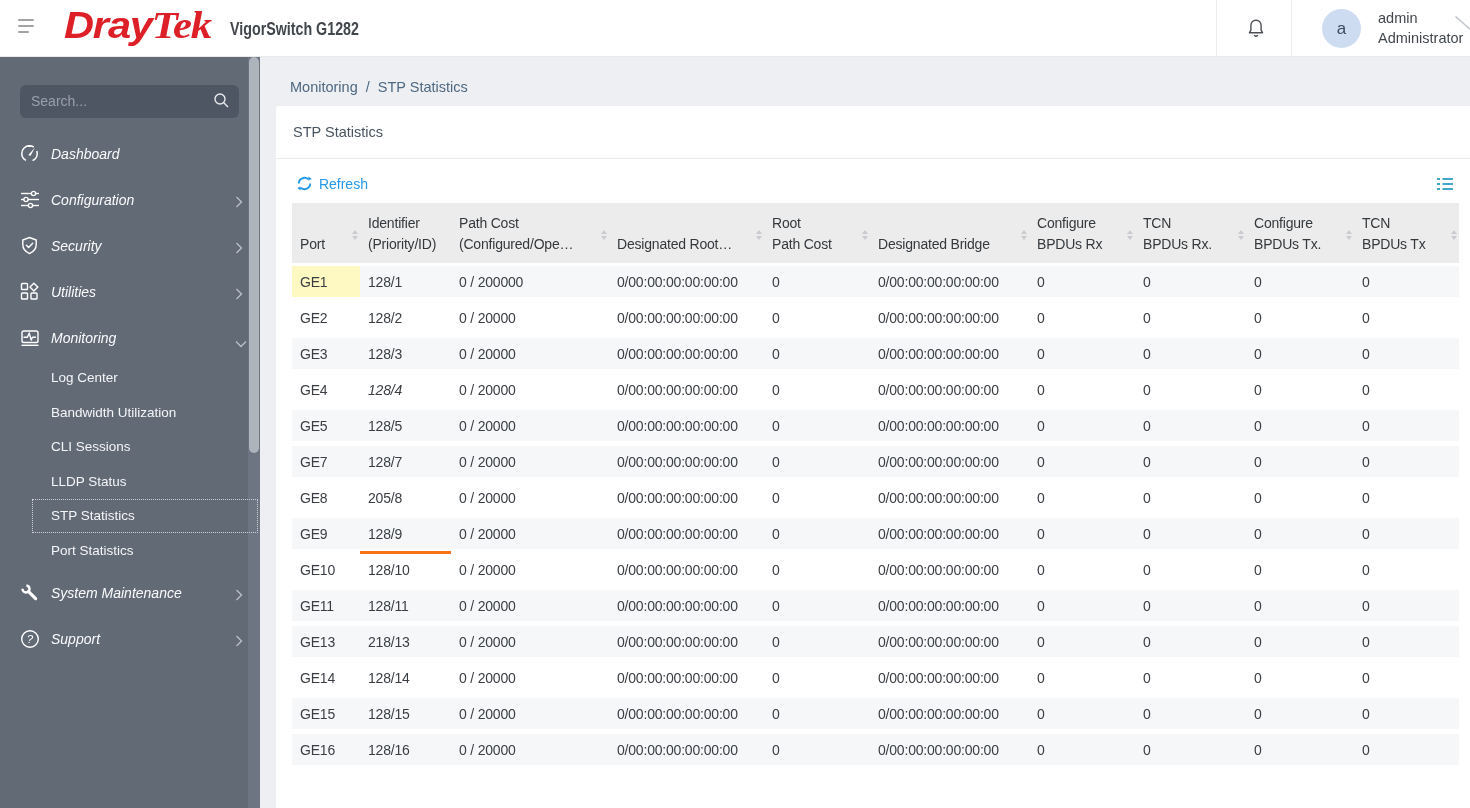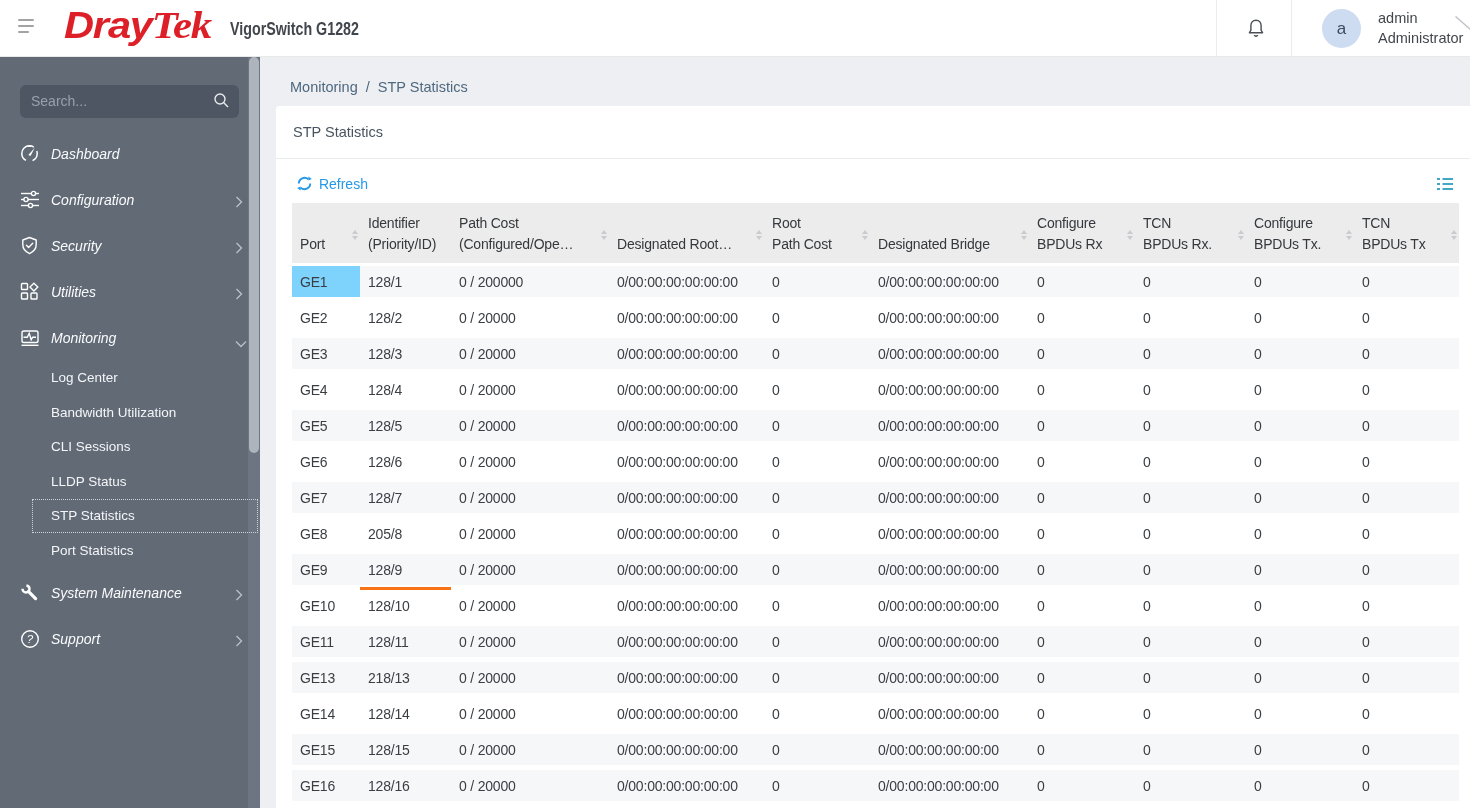--- a/index.html
+++ b/index.html
@@ -238,21 +238,21 @@
                 <span style="display:block; width:0; height:0; border:3.5px solid transparent; border-top:4.5px solid #c9cbce;"></span>
               </span></th>
             <th style="background:#ececec; height:60px; vertical-align:bottom; text-align:left; font-weight:normal; font-size:14px; letter-spacing:-0.2px; color:#35393d; padding:0 0 8px 8px; line-height:21px; position:relative;">TCN<br>BPDUs Tx<span style="position:absolute; right:2px; bottom:20px;">
                 <span style="display:block; width:0; height:0; border:3.5px solid transparent; border-bottom:4.5px solid #c9cbce; margin-bottom:2px;"></span>
                 <span style="display:block; width:0; height:0; border:3.5px solid transparent; border-top:4.5px solid #c9cbce;"></span>
               </span></th>
           </tr>
         </thead>
         <tbody>
           <tr>
-            <td style="height:36px; border-top:3px solid #fff; border-bottom:2px solid #fff; padding-left:8px; font-size:14px; letter-spacing:-0.2px; color:#3a3e43; background:#7dd3fc;">GE1</td>
+            <td style="height:36px; border-top:3px solid #fff; border-bottom:2px solid #fff; padding-left:8px; font-size:14px; letter-spacing:-0.2px; color:#3a3e43; background:#fef9c3;">GE1</td>
             <td style="height:36px; border-top:3px solid #fff; border-bottom:2px solid #fff; padding-left:8px; font-size:14px; letter-spacing:-0.2px; color:#3a3e43; background:#f6f7f9;">128/1</td>
             <td style="height:36px; border-top:3px solid #fff; border-bottom:2px solid #fff; padding-left:8px; font-size:14px; letter-spacing:-0.2px; color:#3a3e43; background:#f6f7f9;">0 / 200000</td>
             <td style="height:36px; border-top:3px solid #fff; border-bottom:2px solid #fff; padding-left:8px; font-size:14px; letter-spacing:-0.2px; color:#3a3e43; background:#f6f7f9;">0/00:00:00:00:00:00</td>
             <td style="height:36px; border-top:3px solid #fff; border-bottom:2px solid #fff; padding-left:8px; font-size:14px; letter-spacing:-0.2px; color:#3a3e43; background:#f6f7f9;">0</td>
             <td style="height:36px; border-top:3px solid #fff; border-bottom:2px solid #fff; padding-left:8px; font-size:14px; letter-spacing:-0.2px; color:#3a3e43; background:#f6f7f9;">0/00:00:00:00:00:00</td>
             <td style="height:36px; border-top:3px solid #fff; border-bottom:2px solid #fff; padding-left:8px; font-size:14px; letter-spacing:-0.2px; color:#3a3e43; background:#f6f7f9;">0</td>
             <td style="height:36px; border-top:3px solid #fff; border-bottom:2px solid #fff; padding-left:8px; font-size:14px; letter-spacing:-0.2px; color:#3a3e43; background:#f6f7f9;">0</td>
             <td style="height:36px; border-top:3px solid #fff; border-bottom:2px solid #fff; padding-left:8px; font-size:14px; letter-spacing:-0.2px; color:#3a3e43; background:#f6f7f9;">0</td>
             <td style="height:36px; border-top:3px solid #fff; border-bottom:2px solid #fff; padding-left:8px; font-size:14px; letter-spacing:-0.2px; color:#3a3e43; background:#f6f7f9;">0</td>
           </tr>
@@ -275,53 +275,41 @@
             <td style="height:36px; border-top:3px solid #fff; border-bottom:2px solid #fff; padding-left:8px; font-size:14px; letter-spacing:-0.2px; color:#3a3e43; background:#f6f7f9;">0/00:00:00:00:00:00</td>
             <td style="height:36px; border-top:3px solid #fff; border-bottom:2px solid #fff; padding-left:8px; font-size:14px; letter-spacing:-0.2px; color:#3a3e43; background:#f6f7f9;">0</td>
             <td style="height:36px; border-top:3px solid #fff; border-bottom:2px solid #fff; padding-left:8px; font-size:14px; letter-spacing:-0.2px; color:#3a3e43; background:#f6f7f9;">0/00:00:00:00:00:00</td>
             <td style="height:36px; border-top:3px solid #fff; border-bottom:2px solid #fff; padding-left:8px; font-size:14px; letter-spacing:-0.2px; color:#3a3e43; background:#f6f7f9;">0</td>
             <td style="height:36px; border-top:3px solid #fff; border-bottom:2px solid #fff; padding-left:8px; font-size:14px; letter-spacing:-0.2px; color:#3a3e43; background:#f6f7f9;">0</td>
             <td style="height:36px; border-top:3px solid #fff; border-bottom:2px solid #fff; padding-left:8px; font-size:14px; letter-spacing:-0.2px; color:#3a3e43; background:#f6f7f9;">0</td>
             <td style="height:36px; border-top:3px solid #fff; border-bottom:2px solid #fff; padding-left:8px; font-size:14px; letter-spacing:-0.2px; color:#3a3e43; background:#f6f7f9;">0</td>
           </tr>
           <tr>
             <td style="height:36px; border-top:3px solid #fff; border-bottom:2px solid #fff; padding-left:8px; font-size:14px; letter-spacing:-0.2px; color:#3a3e43; ">GE4</td>
-            <td style="height:36px; border-top:3px solid #fff; border-bottom:2px solid #fff; padding-left:8px; font-size:14px; letter-spacing:-0.2px; color:#3a3e43; ">128/4</td>
+            <td style="height:36px; border-top:3px solid #fff; border-bottom:2px solid #fff; padding-left:8px; font-size:14px; letter-spacing:-0.2px; color:#3a3e43;font-style:italic; ">128/4</td>
             <td style="height:36px; border-top:3px solid #fff; border-bottom:2px solid #fff; padding-left:8px; font-size:14px; letter-spacing:-0.2px; color:#3a3e43; ">0 / 20000</td>
             <td style="height:36px; border-top:3px solid #fff; border-bottom:2px solid #fff; padding-left:8px; font-size:14px; letter-spacing:-0.2px; color:#3a3e43; ">0/00:00:00:00:00:00</td>
             <td style="height:36px; border-top:3px solid #fff; border-bottom:2px solid #fff; padding-left:8px; font-size:14px; letter-spacing:-0.2px; color:#3a3e43; ">0</td>
             <td style="height:36px; border-top:3px solid #fff; border-bottom:2px solid #fff; padding-left:8px; font-size:14px; letter-spacing:-0.2px; color:#3a3e43; ">0/00:00:00:00:00:00</td>
             <td style="height:36px; border-top:3px solid #fff; border-bottom:2px solid #fff; padding-left:8px; font-size:14px; letter-spacing:-0.2px; color:#3a3e43; ">0</td>
             <td style="height:36px; border-top:3px solid #fff; border-bottom:2px solid #fff; padding-left:8px; font-size:14px; letter-spacing:-0.2px; color:#3a3e43; ">0</td>
             <td style="height:36px; border-top:3px solid #fff; border-bottom:2px solid #fff; padding-left:8px; font-size:14px; letter-spacing:-0.2px; color:#3a3e43; ">0</td>
             <td style="height:36px; border-top:3px solid #fff; border-bottom:2px solid #fff; padding-left:8px; font-size:14px; letter-spacing:-0.2px; color:#3a3e43; ">0</td>
           </tr>
           <tr>
             <td style="height:36px; border-top:3px solid #fff; border-bottom:2px solid #fff; padding-left:8px; font-size:14px; letter-spacing:-0.2px; color:#3a3e43; background:#f6f7f9;">GE5</td>
             <td style="height:36px; border-top:3px solid #fff; border-bottom:2px solid #fff; padding-left:8px; font-size:14px; letter-spacing:-0.2px; color:#3a3e43; background:#f6f7f9;">128/5</td>
             <td style="height:36px; border-top:3px solid #fff; border-bottom:2px solid #fff; padding-left:8px; font-size:14px; letter-spacing:-0.2px; color:#3a3e43; background:#f6f7f9;">0 / 20000</td>
             <td style="height:36px; border-top:3px solid #fff; border-bottom:2px solid #fff; padding-left:8px; font-size:14px; letter-spacing:-0.2px; color:#3a3e43; background:#f6f7f9;">0/00:00:00:00:00:00</td>
             <td style="height:36px; border-top:3px solid #fff; border-bottom:2px solid #fff; padding-left:8px; font-size:14px; letter-spacing:-0.2px; color:#3a3e43; background:#f6f7f9;">0</td>
             <td style="height:36px; border-top:3px solid #fff; border-bottom:2px solid #fff; padding-left:8px; font-size:14px; letter-spacing:-0.2px; color:#3a3e43; background:#f6f7f9;">0/00:00:00:00:00:00</td>
             <td style="height:36px; border-top:3px solid #fff; border-bottom:2px solid #fff; padding-left:8px; font-size:14px; letter-spacing:-0.2px; color:#3a3e43; background:#f6f7f9;">0</td>
             <td style="height:36px; border-top:3px solid #fff; border-bottom:2px solid #fff; padding-left:8px; font-size:14px; letter-spacing:-0.2px; color:#3a3e43; background:#f6f7f9;">0</td>
             <td style="height:36px; border-top:3px solid #fff; border-bottom:2px solid #fff; padding-left:8px; font-size:14px; letter-spacing:-0.2px; color:#3a3e43; background:#f6f7f9;">0</td>
             <td style="height:36px; border-top:3px solid #fff; border-bottom:2px solid #fff; padding-left:8px; font-size:14px; letter-spacing:-0.2px; color:#3a3e43; background:#f6f7f9;">0</td>
-          </tr>
-          <tr>
-            <td style="height:36px; border-top:3px solid #fff; border-bottom:2px solid #fff; padding-left:8px; font-size:14px; letter-spacing:-0.2px; color:#3a3e43; ">GE6</td>
-            <td style="height:36px; border-top:3px solid #fff; border-bottom:2px solid #fff; padding-left:8px; font-size:14px; letter-spacing:-0.2px; color:#3a3e43; ">128/6</td>
-            <td style="height:36px; border-top:3px solid #fff; border-bottom:2px solid #fff; padding-left:8px; font-size:14px; letter-spacing:-0.2px; color:#3a3e43; ">0 / 20000</td>
-            <td style="height:36px; border-top:3px solid #fff; border-bottom:2px solid #fff; padding-left:8px; font-size:14px; letter-spacing:-0.2px; color:#3a3e43; ">0/00:00:00:00:00:00</td>
-            <td style="height:36px; border-top:3px solid #fff; border-bottom:2px solid #fff; padding-left:8px; font-size:14px; letter-spacing:-0.2px; color:#3a3e43; ">0</td>
-            <td style="height:36px; border-top:3px solid #fff; border-bottom:2px solid #fff; padding-left:8px; font-size:14px; letter-spacing:-0.2px; color:#3a3e43; ">0/00:00:00:00:00:00</td>
-            <td style="height:36px; border-top:3px solid #fff; border-bottom:2px solid #fff; padding-left:8px; font-size:14px; letter-spacing:-0.2px; color:#3a3e43; ">0</td>
-            <td style="height:36px; border-top:3px solid #fff; border-bottom:2px solid #fff; padding-left:8px; font-size:14px; letter-spacing:-0.2px; color:#3a3e43; ">0</td>
-            <td style="height:36px; border-top:3px solid #fff; border-bottom:2px solid #fff; padding-left:8px; font-size:14px; letter-spacing:-0.2px; color:#3a3e43; ">0</td>
-            <td style="height:36px; border-top:3px solid #fff; border-bottom:2px solid #fff; padding-left:8px; font-size:14px; letter-spacing:-0.2px; color:#3a3e43; ">0</td>
           </tr>
           <tr>
             <td style="height:36px; border-top:3px solid #fff; border-bottom:2px solid #fff; padding-left:8px; font-size:14px; letter-spacing:-0.2px; color:#3a3e43; background:#f6f7f9;">GE7</td>
             <td style="height:36px; border-top:3px solid #fff; border-bottom:2px solid #fff; padding-left:8px; font-size:14px; letter-spacing:-0.2px; color:#3a3e43; background:#f6f7f9;">128/7</td>
             <td style="height:36px; border-top:3px solid #fff; border-bottom:2px solid #fff; padding-left:8px; font-size:14px; letter-spacing:-0.2px; color:#3a3e43; background:#f6f7f9;">0 / 20000</td>
             <td style="height:36px; border-top:3px solid #fff; border-bottom:2px solid #fff; padding-left:8px; font-size:14px; letter-spacing:-0.2px; color:#3a3e43; background:#f6f7f9;">0/00:00:00:00:00:00</td>
             <td style="height:36px; border-top:3px solid #fff; border-bottom:2px solid #fff; padding-left:8px; font-size:14px; letter-spacing:-0.2px; color:#3a3e43; background:#f6f7f9;">0</td>
             <td style="height:36px; border-top:3px solid #fff; border-bottom:2px solid #fff; padding-left:8px; font-size:14px; letter-spacing:-0.2px; color:#3a3e43; background:#f6f7f9;">0/00:00:00:00:00:00</td>
             <td style="height:36px; border-top:3px solid #fff; border-bottom:2px solid #fff; padding-left:8px; font-size:14px; letter-spacing:-0.2px; color:#3a3e43; background:#f6f7f9;">0</td>
             <td style="height:36px; border-top:3px solid #fff; border-bottom:2px solid #fff; padding-left:8px; font-size:14px; letter-spacing:-0.2px; color:#3a3e43; background:#f6f7f9;">0</td>

